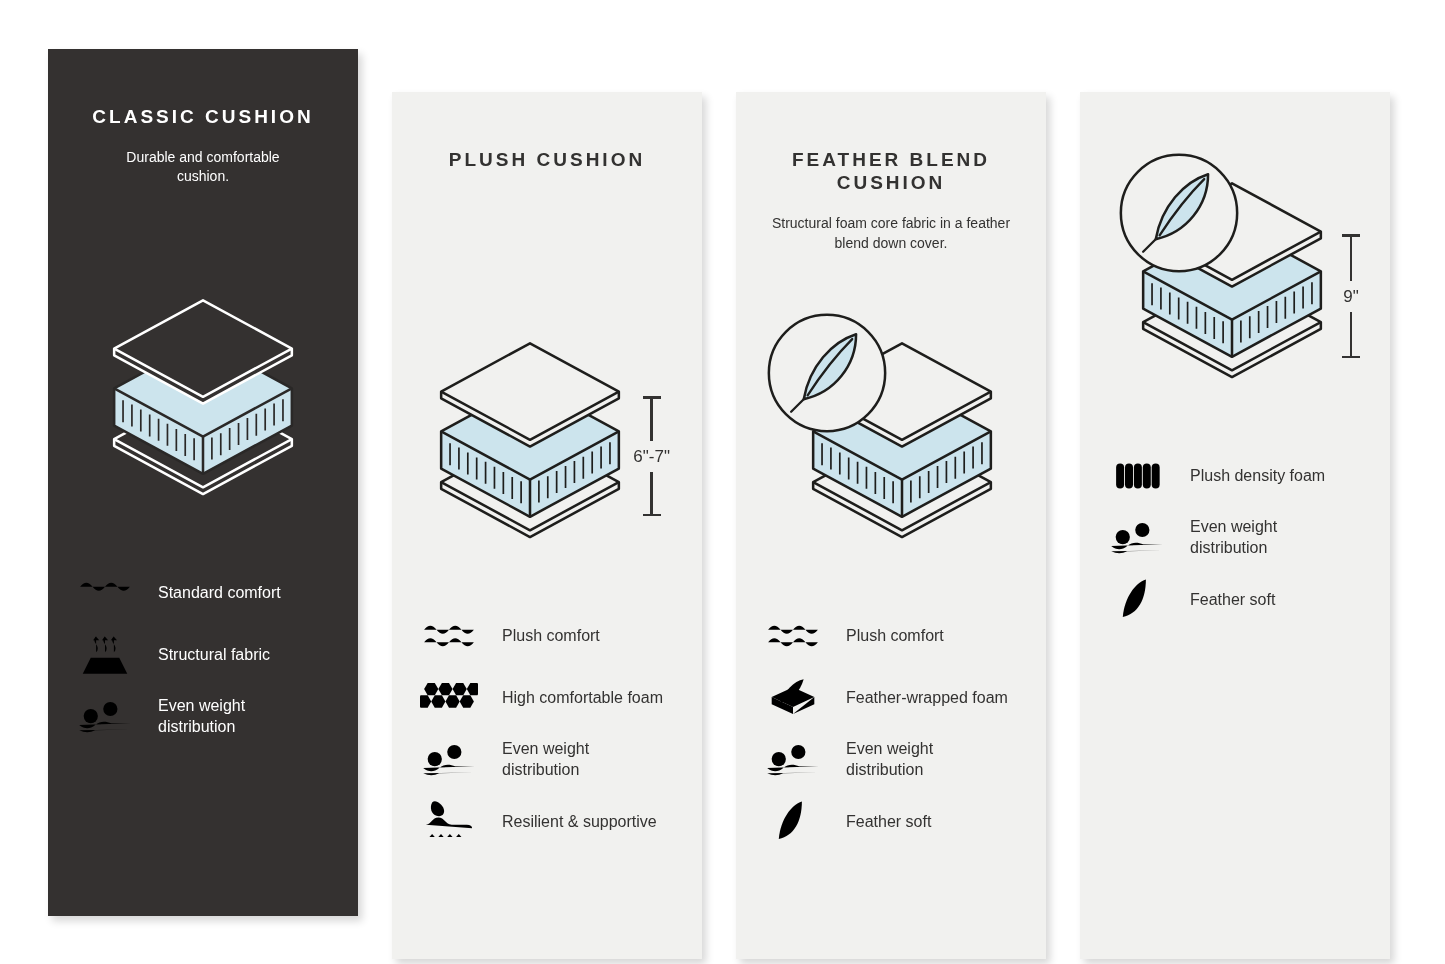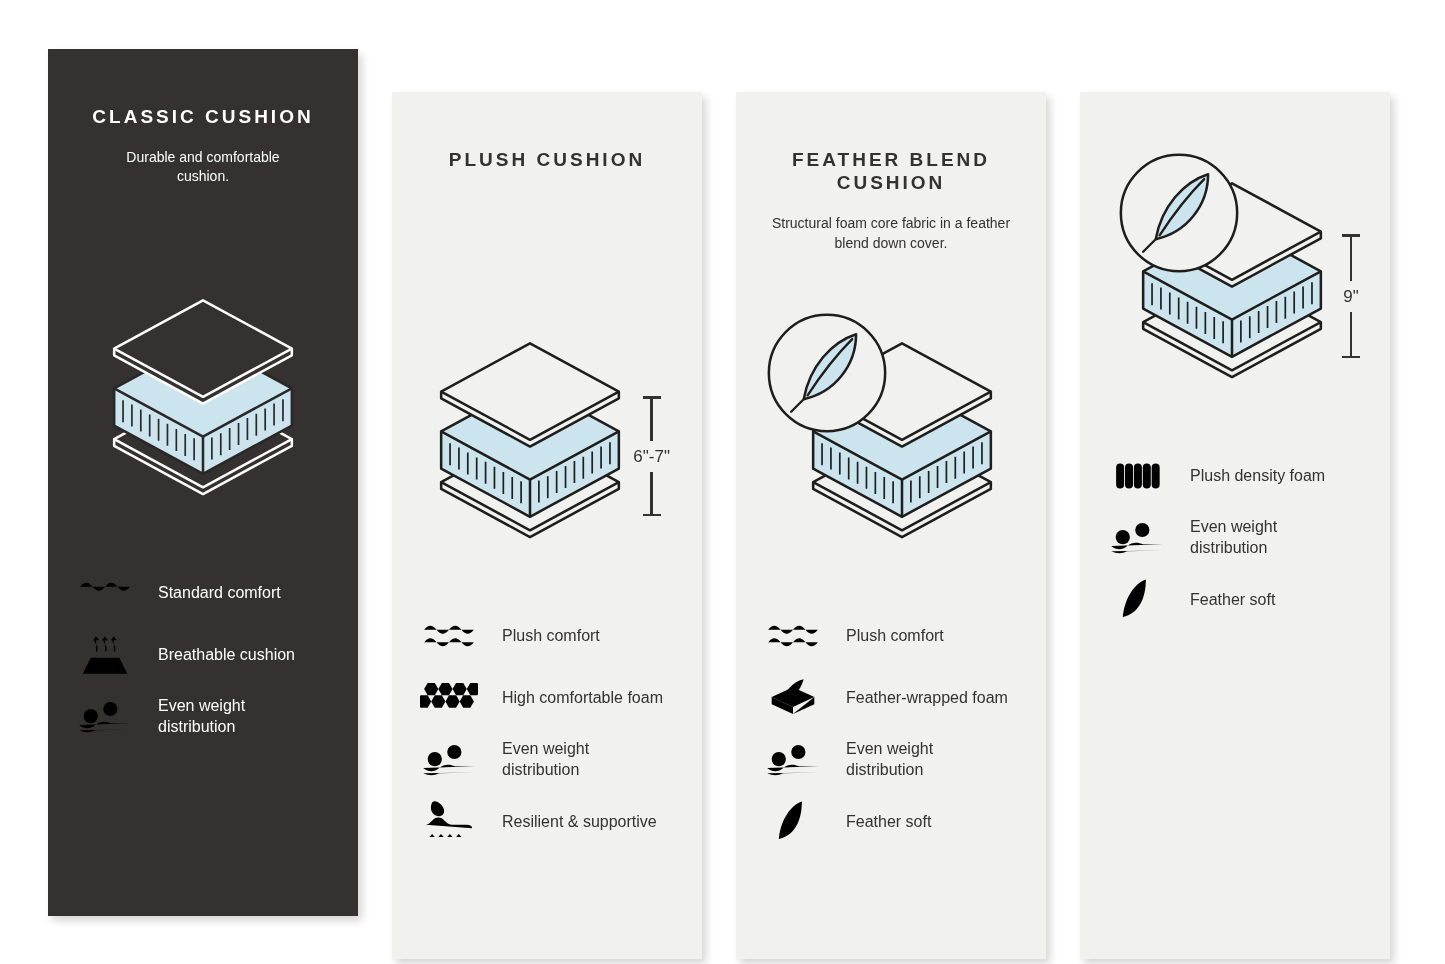--- a/index.html
+++ b/index.html
@@ -226,21 +226,21 @@
               </svg>
             </span>
           <span class="f-label">Standard comfort</span>
         </li>
         <li class="feature">
           <span class="f-icon">
               <svg viewBox="0 0 64 54">
                 <use href="#icon-breathable"></use>
               </svg>
             </span>
-          <span class="f-label">Breathable cushion</span>
+          <span class="f-label">Structural fabric</span>
         </li>
         <li class="feature">
           <span class="f-icon">
               <svg viewBox="0 0 64 54">
                 <use href="#icon-weight"></use>
               </svg>
             </span>
           <span class="f-label">Even weight distribution</span>
         </li>
       </ul>

